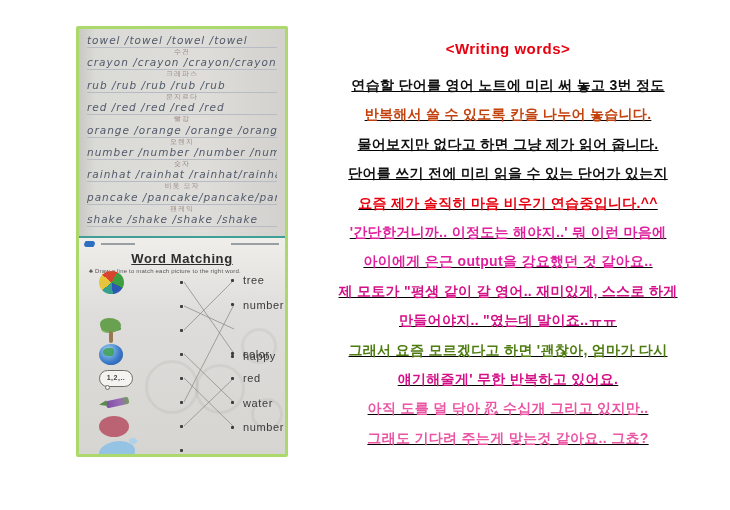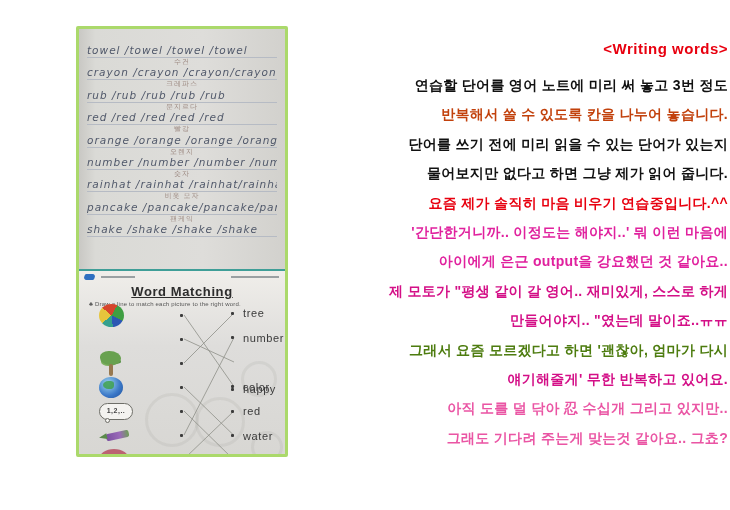--- a/index.html
+++ b/index.html
@@ -9,23 +9,23 @@
   }
 
   
   .photo-frame{
     position:absolute;left:76px;top:26px;width:206px;height:425px;
     border:3px solid #abd96b;border-radius:2px;background:#d8d7d3;overflow:hidden;
   }
 
   
   .notebook{
-    position:relative;width:100%;height:240px;
+    position:relative;width:100%;height:207px;
     background:linear-gradient(90deg,#c9c8c4 0,#dadad6 8%,#deddda 60%,#d2d1cd 100%);
-    padding-top:15px;box-sizing:border-box;
+    padding-top:5px;box-sizing:border-box;
   }
   .nb-row{height:22.4px;box-sizing:border-box;padding:0 8px;}
   .nb-en{
     display:block;height:13px;line-height:13px;
     font-family:"DejaVu Sans",sans-serif;font-style:italic;
     font-size:10.5px;color:#50586a;letter-spacing:1px;white-space:nowrap;
     border-bottom:1px solid #b6bbc4;overflow:hidden;
   }
   .nb-ko{
     display:block;height:9px;line-height:8px;text-align:center;
@@ -82,23 +82,23 @@
     background:linear-gradient(90deg,#7a4fa0,#9a6ab8 60%,#6f9e58);border-radius:2px;transform:rotate(-12deg);}
   .ic-crayon::after{content:"";position:absolute;left:0;top:6px;border-style:solid;border-width:3px 8px 3px 0;
     border-color:transparent #5a8a4a transparent transparent;transform:rotate(-12deg);}
   .ic-red-oval{width:30px;height:21px;border-radius:50%;background:#bb6372;}
   .ic-water-splash{width:36px;height:18px;background:#8fc2e6;opacity:.9;
     border-radius:60% 40% 30% 50% / 70% 50% 40% 30%;}
   .ic-water-splash::after{content:"";position:absolute;right:-2px;top:-3px;width:8px;height:6px;background:#a9d2ec;
     border-radius:50%;}
 
   
-  .article{position:absolute;left:288px;top:40px;width:440px;text-align:right;}
+  .article{position:absolute;left:288px;top:40px;width:440px;text-align:center;}
   .article-title{font-size:15px;font-weight:bold;letter-spacing:.5px;}
-  .article-lines{margin-top:14px;}
+  .article-lines{margin-top:14px;text-decoration:underline;}
   .article-line{
     height:29.4px;line-height:29.4px;font-size:14px;font-weight:bold;
     letter-spacing:.3px;white-space:nowrap;
   }
 </style>
 </head>
 <body>
 
 <div class="photo-frame">
 
@@ -232,22 +232,22 @@
         </div>
     </div>
   </div>
 </div>
 
 <div class="article">
   <div class="article-title" style="color: rgb(232, 0, 15);">&lt;Writing words&gt;</div>
   <div class="article-lines">
       <div class="article-line" style="color: rgb(17, 17, 17);">연습할 단어를 영어 노트에 미리 써 놓고 3번 정도</div>
       <div class="article-line" style="color: #c2410c;">반복해서 쓸 수 있도록 칸을 나누어 놓습니다.</div>
+      <div class="article-line" style="color: rgb(17, 17, 17);">물어보지만 없다고 하면 그냥 제가 읽어 줍니다.</div>
       <div class="article-line" style="color: rgb(17, 17, 17);">단어를 쓰기 전에 미리 읽을 수 있는 단어가 있는지</div>
-      <div class="article-line" style="color: rgb(17, 17, 17);">물어보지만 없다고 하면 그냥 제가 읽어 줍니다.</div>
       <div class="article-line" style="color: rgb(232, 0, 15);">요즘 제가 솔직히 마음 비우기 연습중입니다.^^</div>
       <div class="article-line" style="color: rgb(224, 33, 158);">'간단한거니까.. 이정도는 해야지..'  뭐 이런 마음에</div>
       <div class="article-line" style="color: rgb(224, 33, 158);">아이에게 은근 output을 강요했던 것 같아요..</div>
       <div class="article-line" style="color: rgb(212, 15, 135);">제 모토가  "평생 같이 갈 영어.. 재미있게, 스스로 하게</div>
       <div class="article-line" style="color: rgb(212, 15, 135);">만들어야지.. "였는데 말이죠..ㅠㅠ</div>
       <div class="article-line" style="color: #4d7c0f;">그래서 요즘 모르겠다고 하면  '괜찮아, 엄마가 다시</div>
       <div class="article-line" style="color: rgb(212, 15, 135);">얘기해줄게'  무한 반복하고 있어요.</div>
       <div class="article-line" style="color: rgb(234, 85, 164);">아직 도를 덜 닦아 忍 수십개 그리고 있지만..</div>
       <div class="article-line" style="color: rgb(234, 85, 164);">그래도 기다려 주는게 맞는것 같아요.. 그쵸?</div>
     </div>

